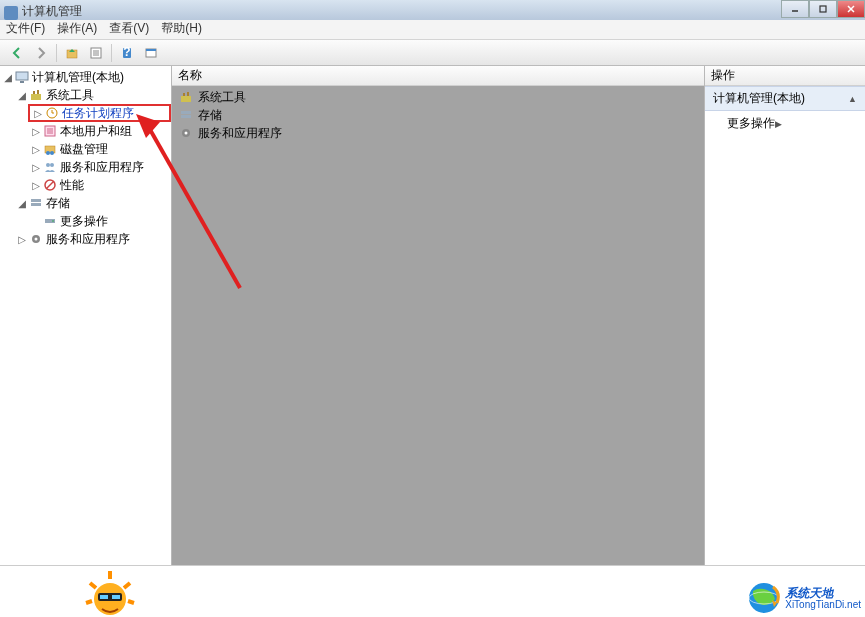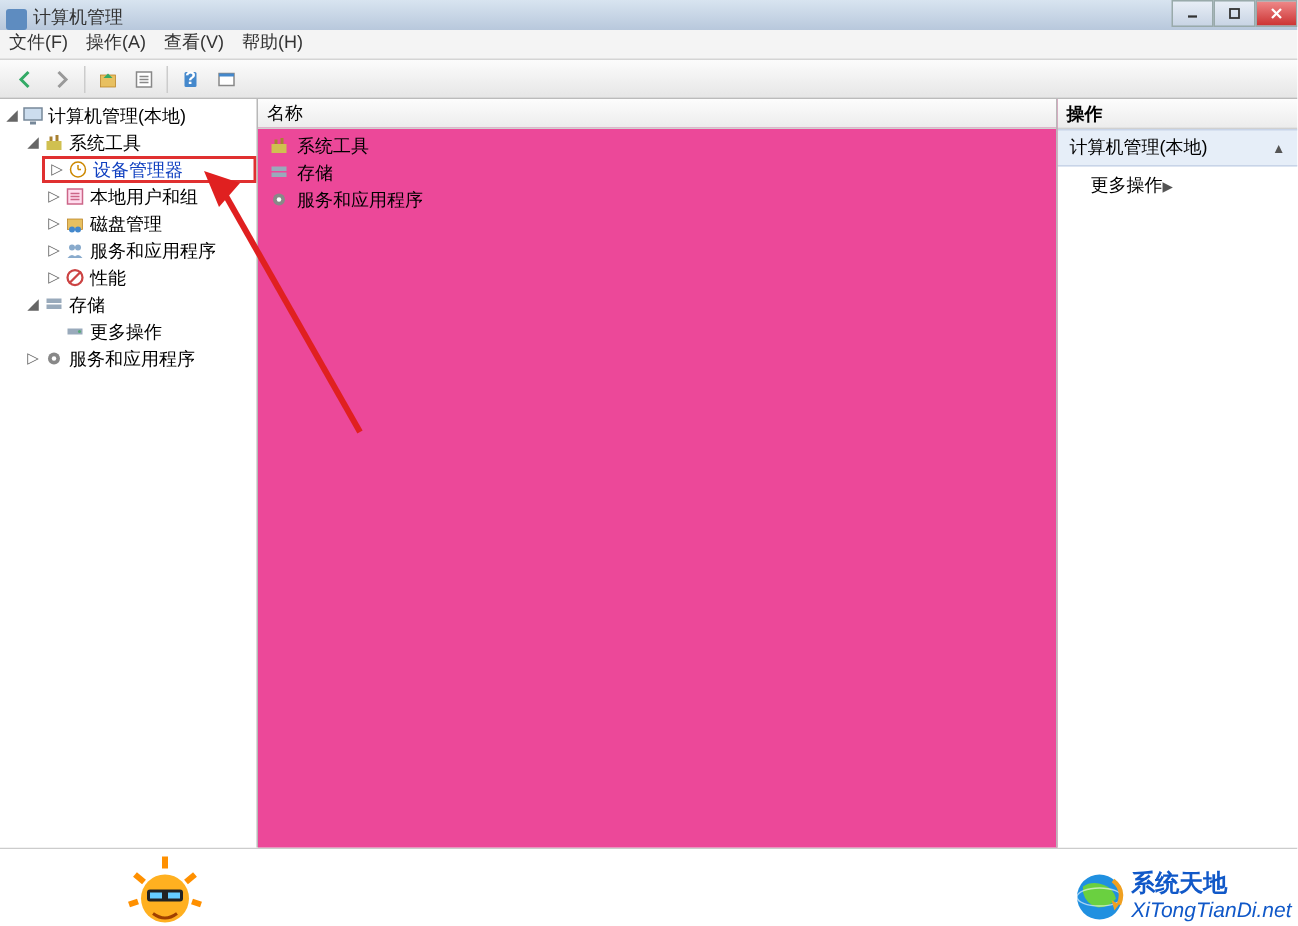--- a/index.html
+++ b/index.html
@@ -32,43 +32,43 @@
 .tree li { list-style: none; }
 .tree-item { display: flex; align-items: center; height: 18px; padding-left: 2px; white-space: nowrap; cursor: pointer; }
 .tree-item .exp { width: 12px; text-align: center; color: #666; font-size: 10px; }
 .tree-item .ticon { width: 16px; height: 16px; margin-right: 2px; display: flex; align-items: center; justify-content: center; }
 .tree-item .tlabel { color: #000; }
 .tree ul { padding-left: 14px; }
 .highlight-box { border: 2px solid #e03030; }
 .highlight-box .tlabel { color: #1040c0; }
 
 
-.list-panel { flex: 1; border-right: 1px solid #b8b8b8; background: #ec4899; position: relative; }
+.list-panel { flex: 1; border-right: 1px solid #b8b8b8; background: #a3a3a3; position: relative; }
 .list-header { height: 20px; background: linear-gradient(to bottom, #fdfdfd, #ececec); border-bottom: 1px solid #d0d0d0; display: flex; align-items: center; padding-left: 6px; }
 .list-body { padding: 2px 6px; }
 .list-row { display: flex; align-items: center; height: 18px; cursor: pointer; }
 .list-row .licon { width: 16px; height: 16px; margin-right: 4px; display: flex; align-items: center; justify-content: center; }
 
 
 .actions-panel { width: 160px; background: #fff; }
-.actions-header { height: 20px; background: linear-gradient(to bottom, #fdfdfd, #ececec); border-bottom: 1px solid #d0d0d0; display: flex; align-items: flex-end; padding-left: 6px; font-weight: bold; }
+.actions-header { height: 20px; background: linear-gradient(to bottom, #fdfdfd, #ececec); border-bottom: 1px solid #d0d0d0; display: flex; align-items: center; padding-left: 6px; }
 .actions-section { background: #e6eef8; border-top: 1px solid #c8d4e8; border-bottom: 1px solid #c8d4e8; padding: 3px 8px; display: flex; align-items: center; justify-content: space-between; }
 .actions-section .up { font-size: 9px; color: #555; }
 .actions-row { padding: 4px 10px 4px 22px; display: flex; align-items: center; cursor: pointer; }
 .actions-row .chev { font-size: 9px; color: #555; }
 
 
 .arrow-svg { position: absolute; left: 130px; top: 108px; pointer-events: none; }
 
 
 .sun { position: absolute; left: 80px; bottom: -8px; width: 60px; height: 60px; }
 .brand { position: absolute; right: 4px; bottom: 2px; display: flex; align-items: center; gap: 4px; }
 .brand .globe { width: 34px; height: 34px; }
-.brand .btxt { color: #1058c8; font-weight: bold; font-size: 16px; line-height: 1; }
-.brand .burl { color: #1058c8; font-size: 14px; font-style: italic; }
+.brand .btxt { color: #1058c8; font-weight: bold; font-size: 12px; line-height: 1; font-style: italic; }
+.brand .burl { color: #1058c8; font-size: 10px; }
 
 
 .ic-folder { fill: #e8c060; stroke: #b88020; stroke-width: .5; }
 .ic-tool { fill: #d0c050; }
 .ic-disk { fill: #9ab; }
 .ic-gear { fill: #888; }
 </style>
 </head>
 <body>
 
@@ -174,21 +174,21 @@
               <li>
                 <div class="tree-item highlight-box">
                   <span class="exp">▷</span>
                   <span class="ticon">
                       <svg width="14" height="14" viewBox="0 0 14 14">
                         <circle cx="7" cy="7" r="5" fill="#fff" stroke="#c80"></circle>
                         <line x1="7" y1="7" x2="7" y2="4" stroke="#c80"></line>
                         <line x1="7" y1="7" x2="9" y2="7" stroke="#c80"></line>
                       </svg>
                     </span>
-                  <span class="tlabel">设备管理器</span>
+                  <span class="tlabel">任务计划程序</span>
                 </div>
               </li>
               <li>
                 <div class="tree-item">
                   <span class="exp">▷</span>
                   <span class="ticon">
                       <svg width="14" height="14" viewBox="0 0 14 14">
                         <rect x="2" y="2" width="10" height="10" fill="#fde" stroke="#c68"></rect>
                         <line x1="4" y1="5" x2="10" y2="5" stroke="#c68"></line>
                         <line x1="4" y1="7" x2="10" y2="7" stroke="#c68"></line>

